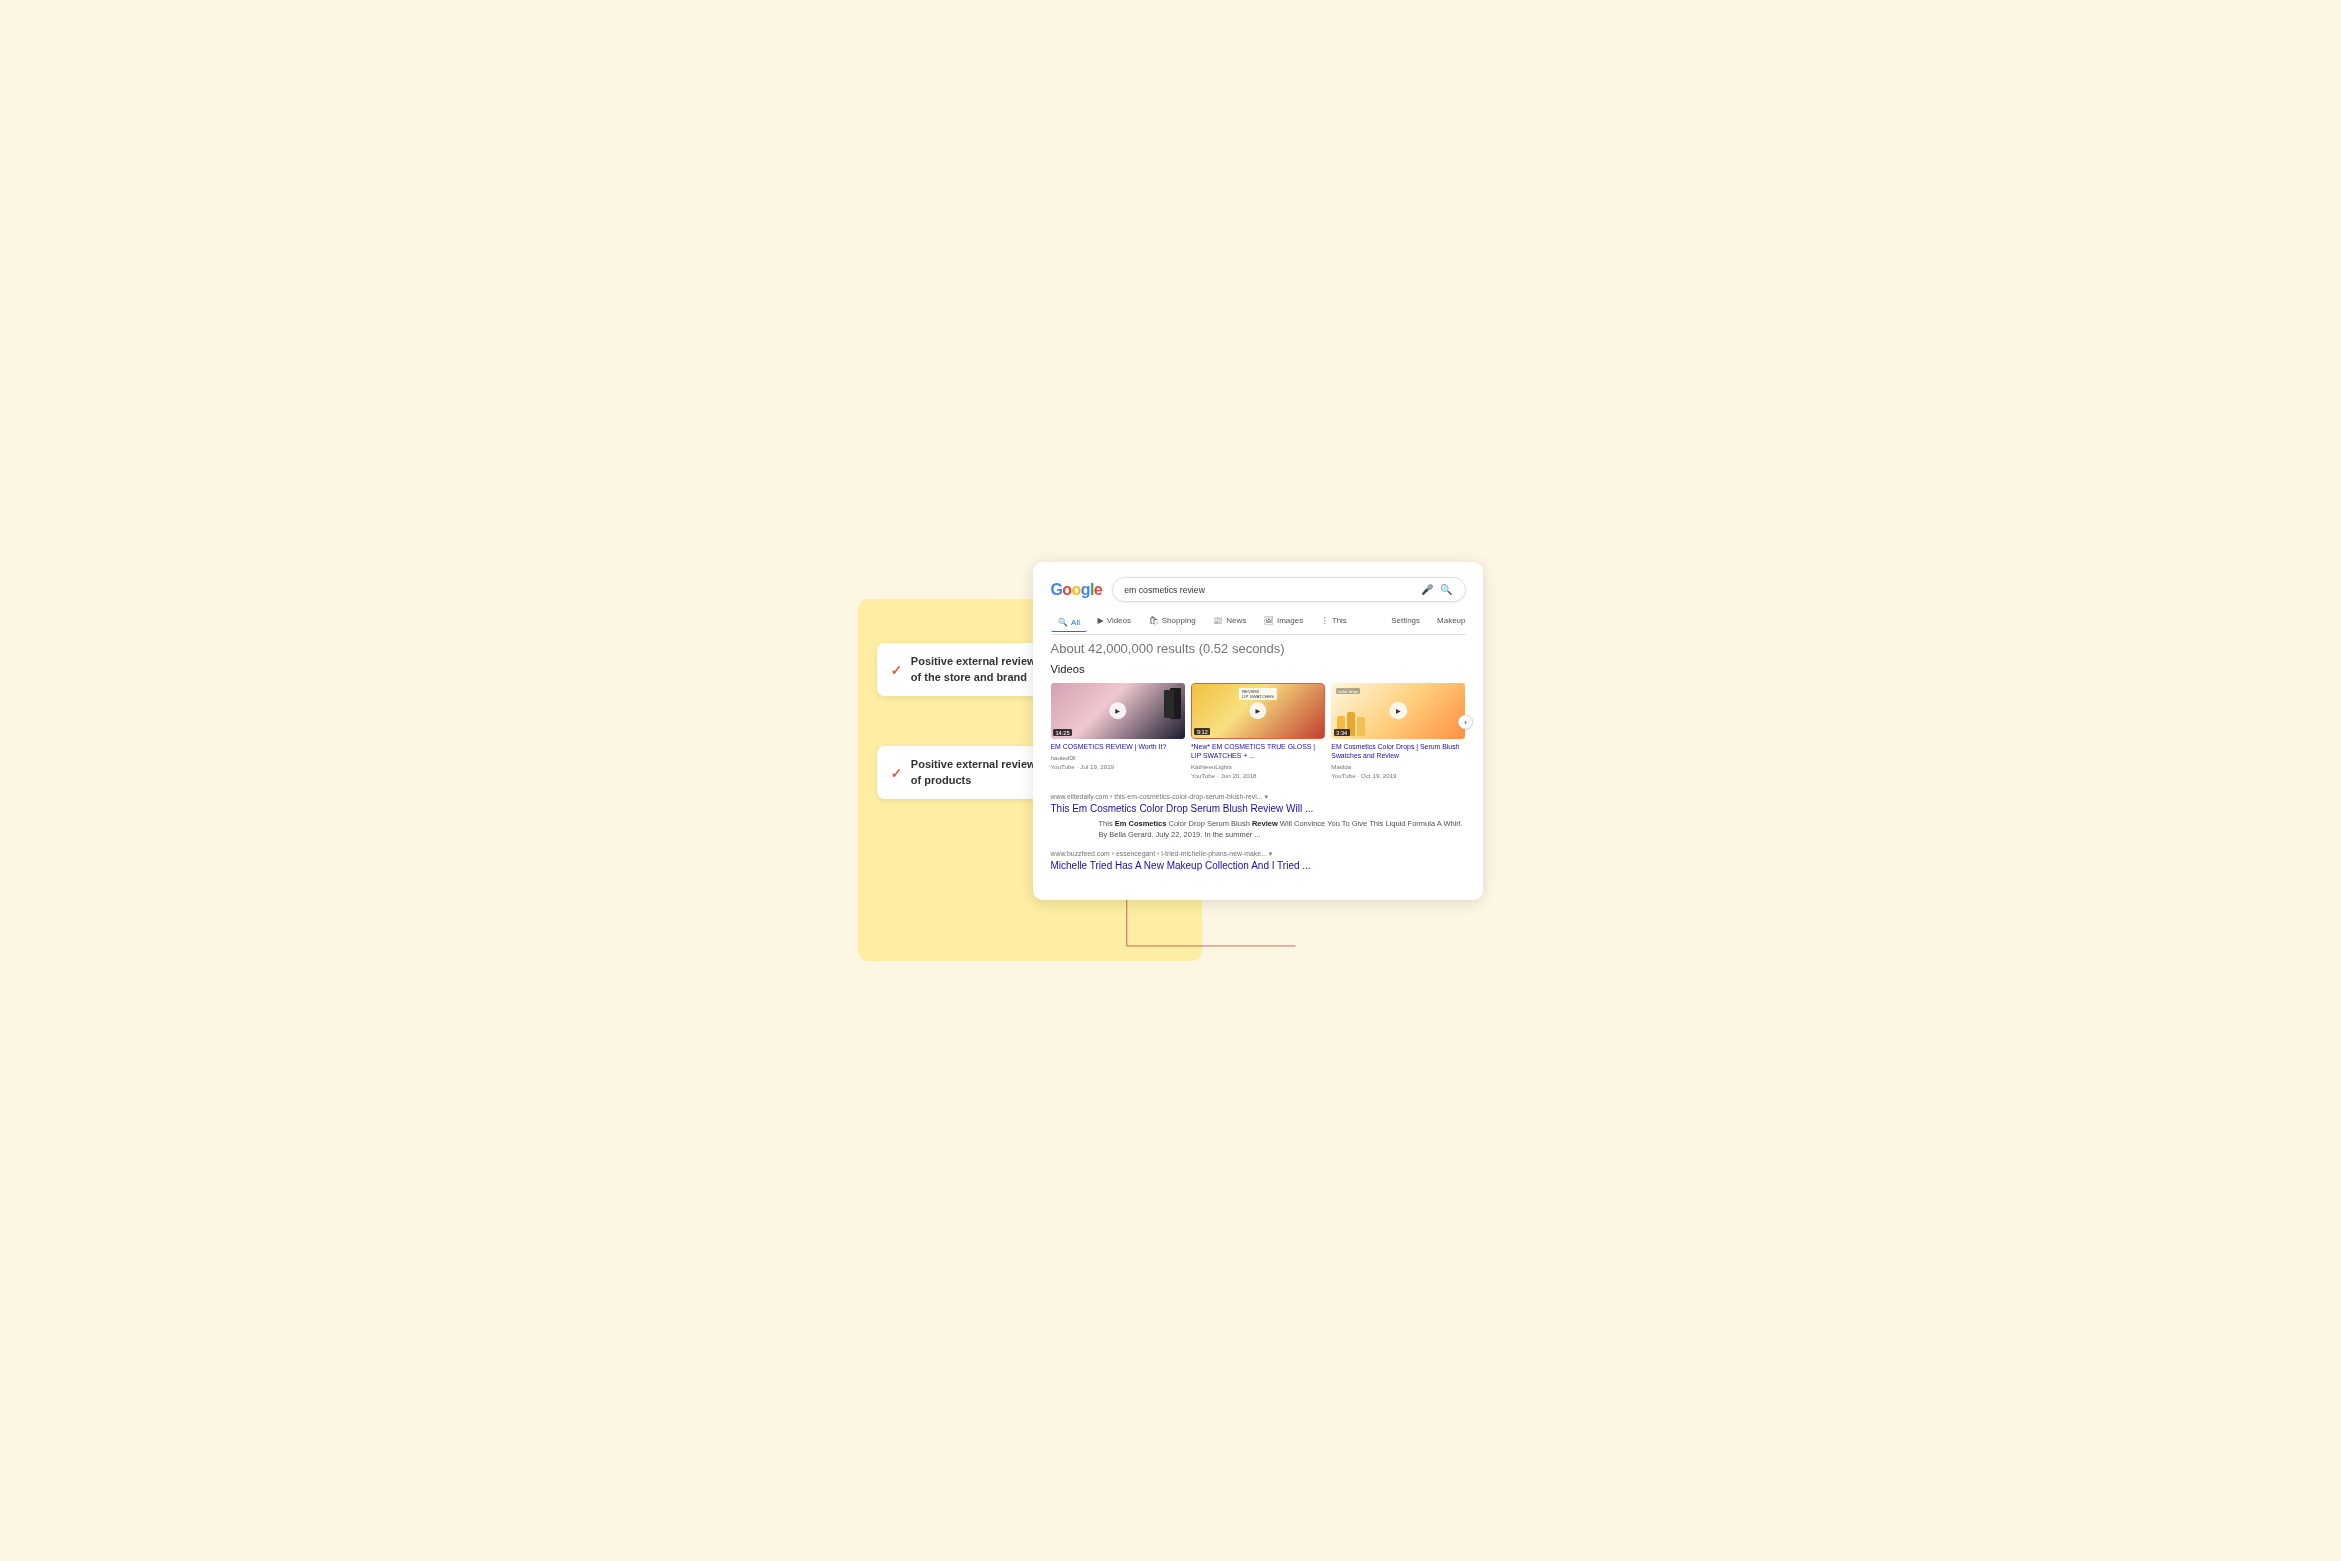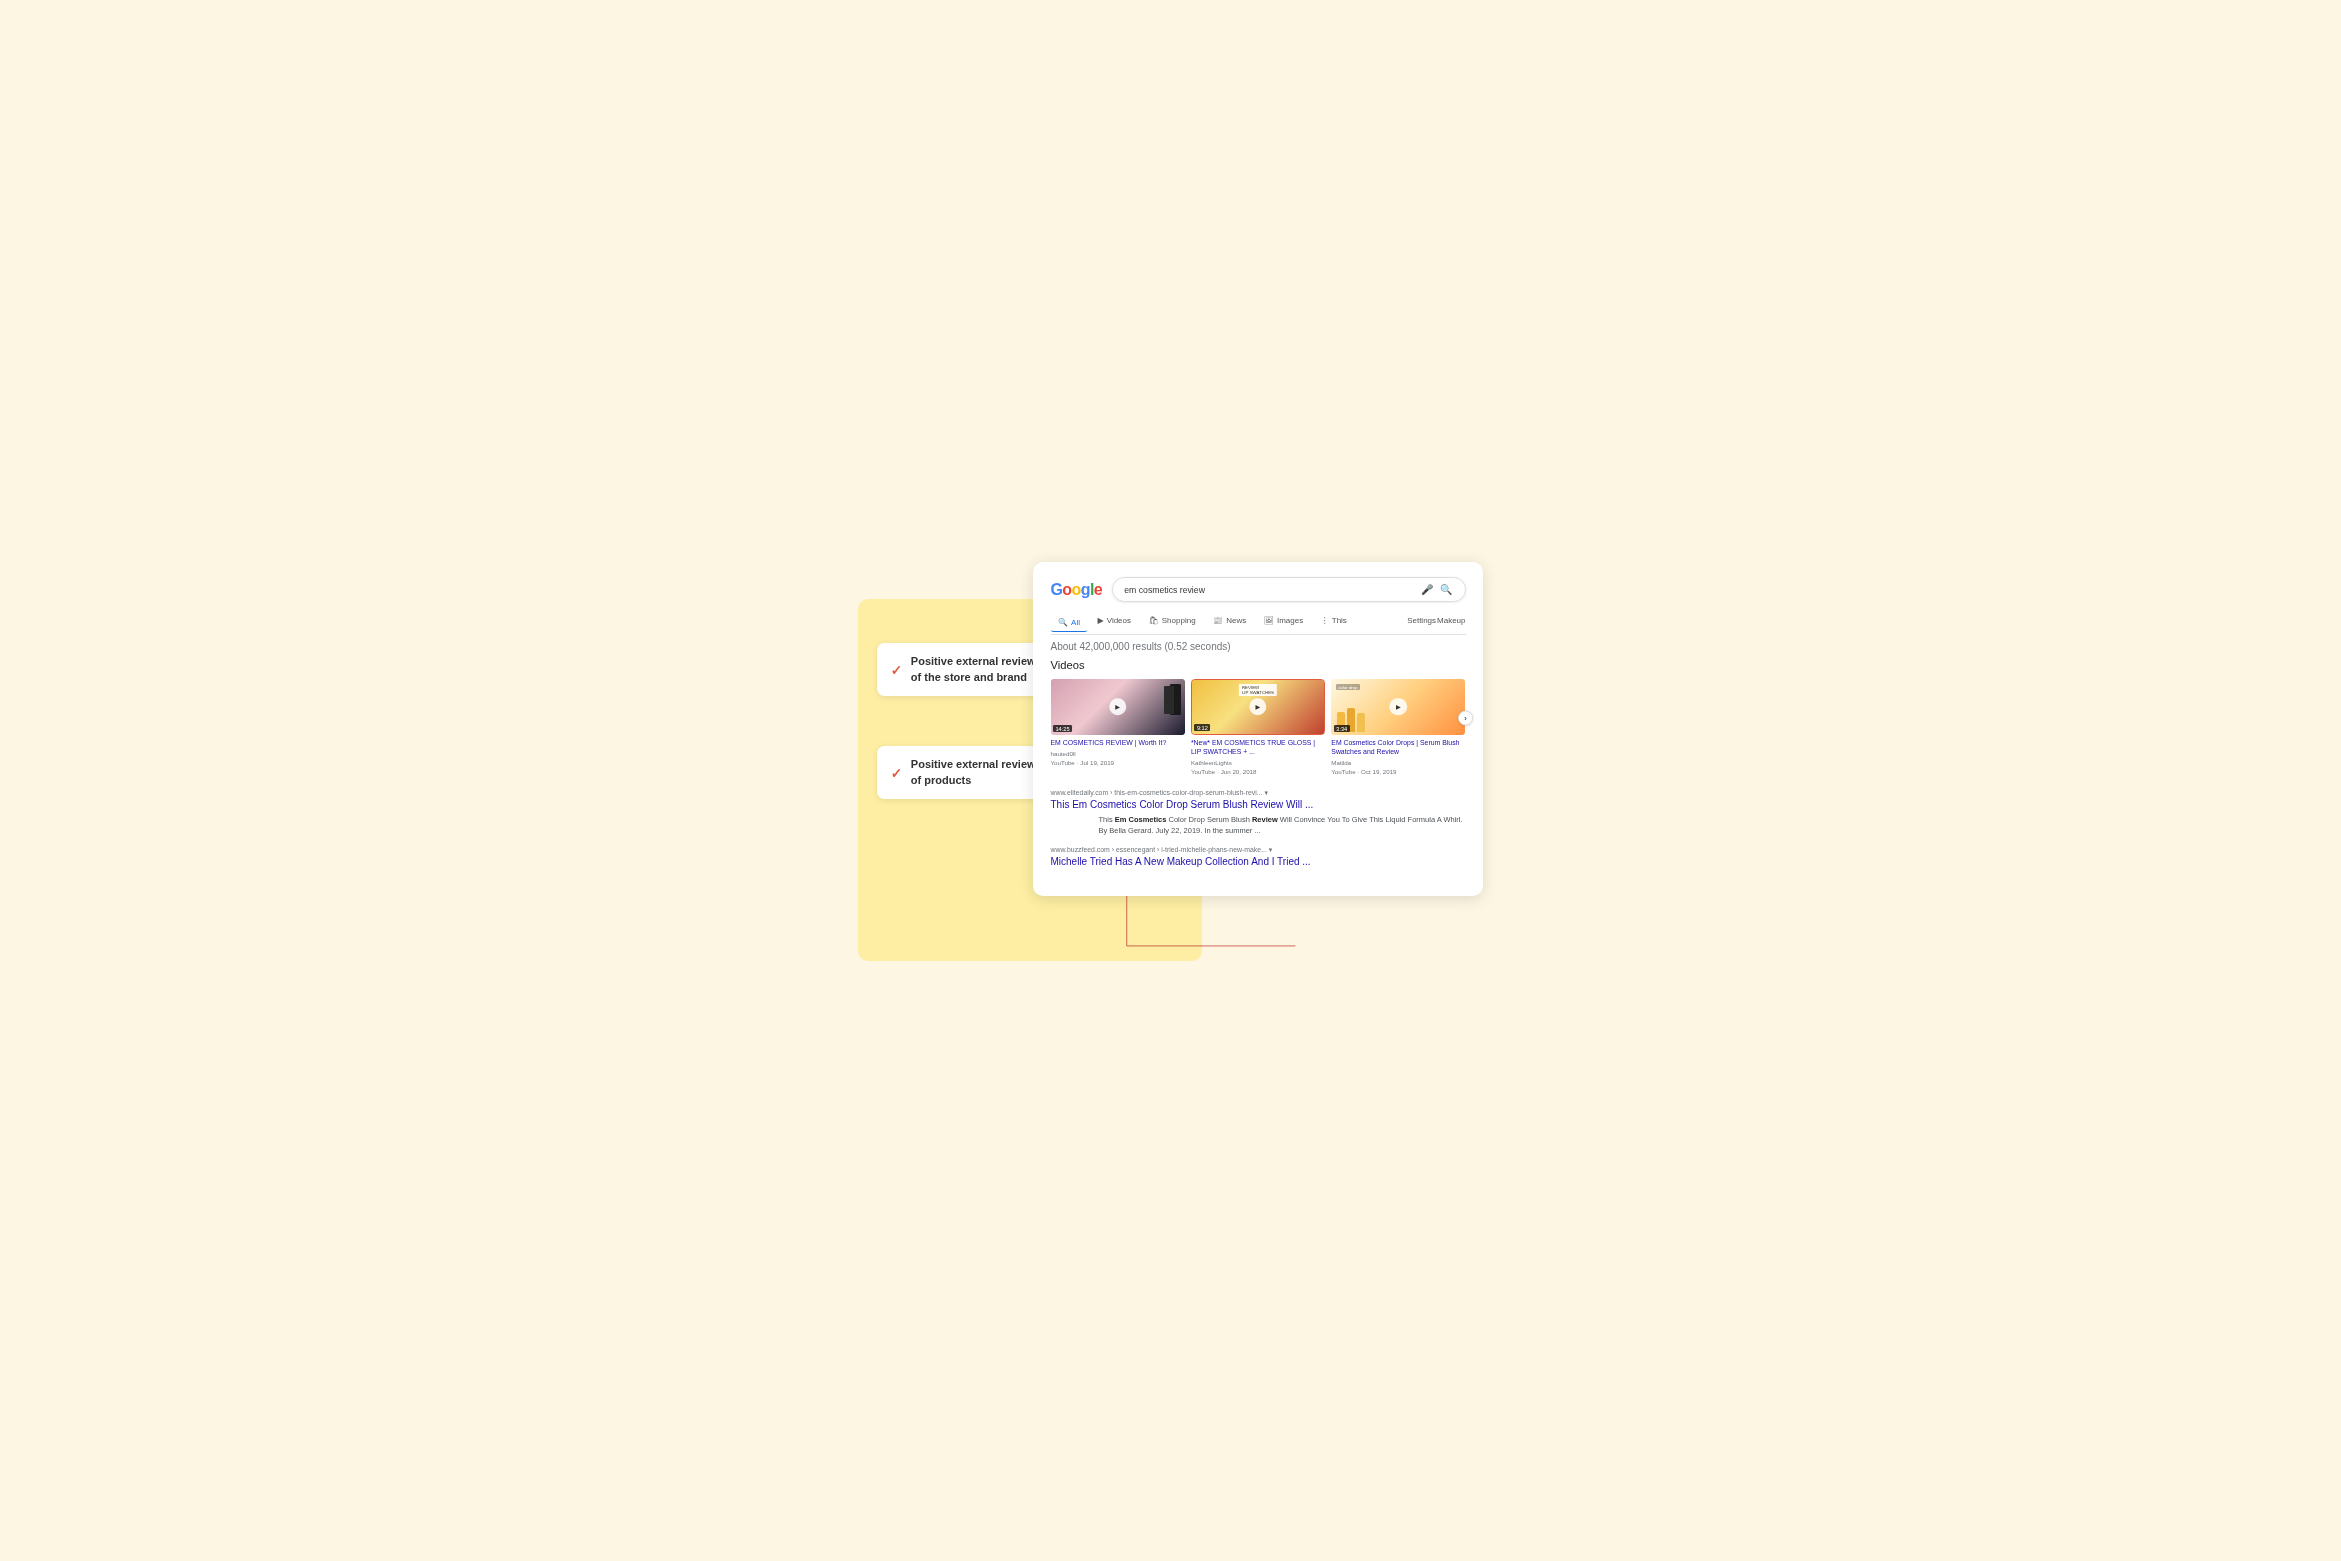--- a/index.html
+++ b/index.html
@@ -167,33 +167,33 @@
 
     .nav-tab.active {
       color: #1a73e8;
       border-bottom: 1.2px solid #1a73e8;
       margin-bottom: -5.6px;
     }
 
     .nav-settings {
       margin-left: auto;
       display: flex;
-      gap: 1px;
+      gap: 17px;
       justify-content: space-between;
     }
 
     .nav-settings span {
       font-size: 8px;
       color: #555;
       cursor: pointer;
     }
 
     
     .results-count {
-      font-size: 10px;
+      font-size: 13px;
       color: #70757a;
       margin-bottom: 7.5px;
     }
 
     
     .section-title {
       font-size: 11.2px;
       font-weight: 400;
       color: #202124;
       margin-bottom: 7.5px;

